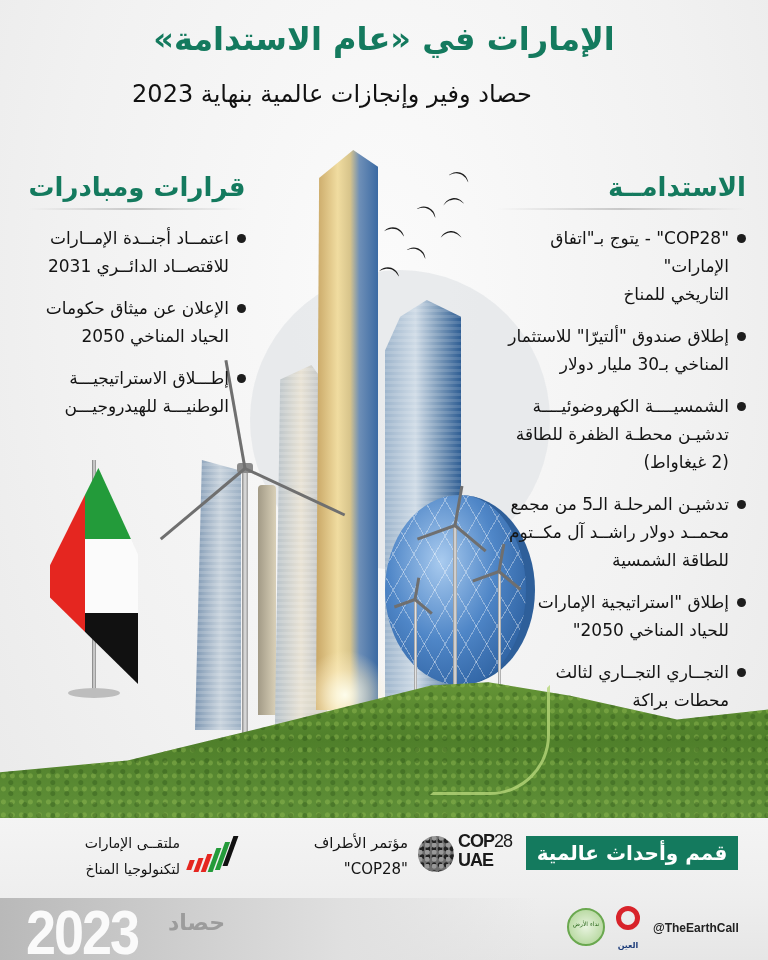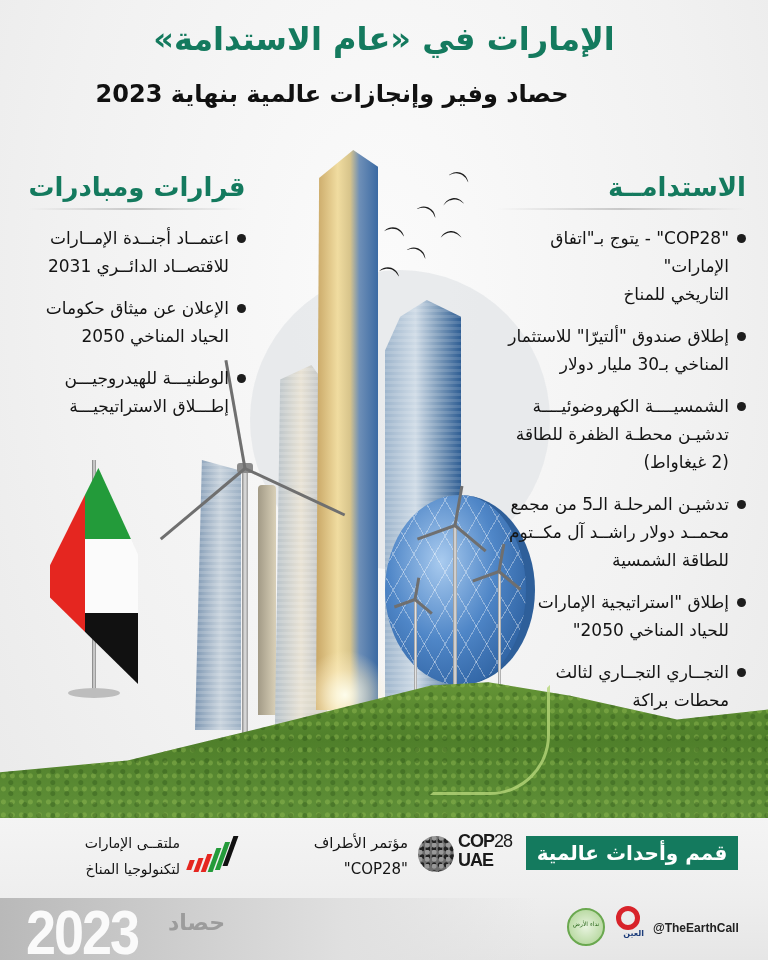--- a/index.html
+++ b/index.html
@@ -14,21 +14,21 @@
   
   .title {
     position: absolute; top: 20px; left: 0; width: 768px;
     text-align: center; direction: rtl;
     font-size: 32px; font-weight: bold; color: #147a5e;
     letter-spacing: 0;
   }
   .subtitle {
     position: absolute; top: 80px; left: 0; width: 664px;
     text-align: center; direction: rtl;
-    font-size: 24px; font-weight: bold; color: #111;
+    font-size: 24px; font-weight: normal; color: #111;
   }
 
   
   .scene { position: absolute; left: 0; top: 130px; width: 768px; height: 690px; }
   .halo {
     position: absolute; left: 250px; top: 140px; width: 300px; height: 300px;
     border-radius: 50%; background: #e3e6e8; opacity: .75;
   }
   .tower { position: absolute; border-radius: 4px 4px 0 0; }
   .t-main {
@@ -148,21 +148,21 @@
   .year-big { position: absolute; left: 26px; top: 78px; font-family: "Liberation Sans", sans-serif; font-size: 54px; font-weight: bold; color: #fafafa; letter-spacing: -2px; transform: scaleY(1.15); transform-origin: top; }
   .harvest-word { position: absolute; left: 168px; top: 92px; font-size: 22px; font-weight: bold; color: #9c9c9c; direction: rtl; }
 
   .logo-earth {
     position: absolute; left: 567px; top: 90px; width: 38px; height: 38px; border-radius: 50%;
     border: 2px solid #6aa84f; background: radial-gradient(circle, #e8f3df 0%, #a9d18e 100%);
     font-size: 6px; color: #2e6b1f; text-align: center; line-height: 10px; padding-top: 9px; direction: rtl;
   }
   .logo-ain { position: absolute; left: 612px; top: 88px; width: 32px; height: 44px; }
   .logo-ain .ring { position: absolute; left: 4px; top: 0; width: 24px; height: 24px; border-radius: 50%; border: 5px solid #d8232a; }
-  .logo-ain .sub { position: absolute; left: 0; top: 23px; width: 32px; text-align: right; font-size: 8px; color: #1c3c7a; font-weight: bold; direction: rtl; }
+  .logo-ain .sub { position: absolute; left: 0; top: 35px; width: 32px; text-align: center; font-size: 8px; color: #1c3c7a; font-weight: bold; direction: rtl; }
   .handle { position: absolute; left: 653px; top: 103px; font-family: "Liberation Sans", sans-serif; font-size: 12px; font-weight: bold; color: #222; }
 </style>
 </head>
 <body>
 
 <h1 class="title">الإمارات في «عام الاستدامة»</h1>
 <h2 class="subtitle">حصاد وفير وإنجازات عالمية بنهاية 2023</h2>
 
 <div class="scene">
   <div class="halo"></div>
@@ -287,22 +287,22 @@
   <div class="item">
     <span class="dot"></span>
     <div class="txt">
       <span>الإعلان عن ميثاق حكومات</span>
       <span>الحياد المناخي 2050</span>
     </div>
   </div>
   <div class="item">
     <span class="dot"></span>
     <div class="txt">
+      <span>إطـــلاق الاستراتيجيـــة</span>
       <span>الوطنيـــة للهيدروجيـــن</span>
-      <span>إطـــلاق الاستراتيجيـــة</span>
     </div>
   </div>
 </section>
 
 <footer class="footer">
   <div class="events-badge">قمم وأحداث عالمية</div>
 
   <div class="cop-logo">
     <div class="cop-globe"></div>
     <div class="cop-text">

